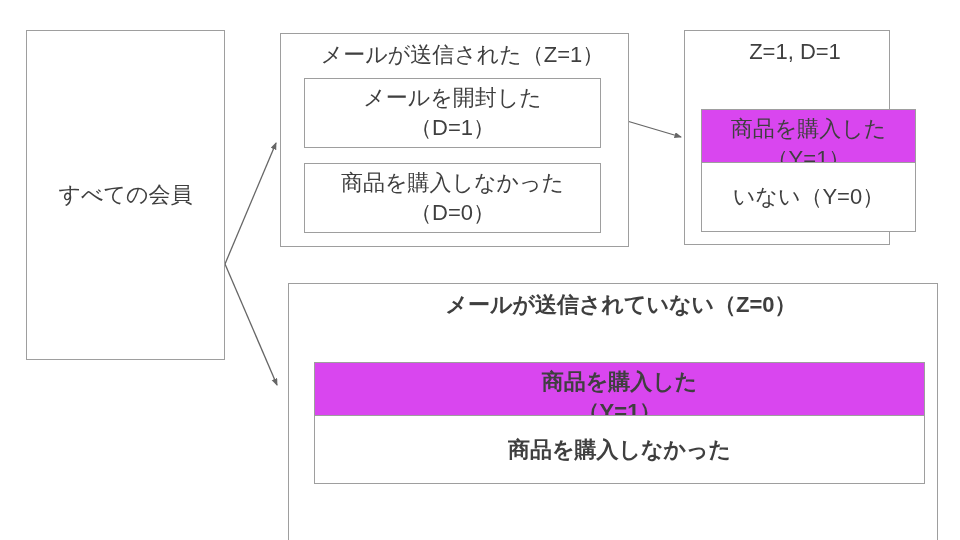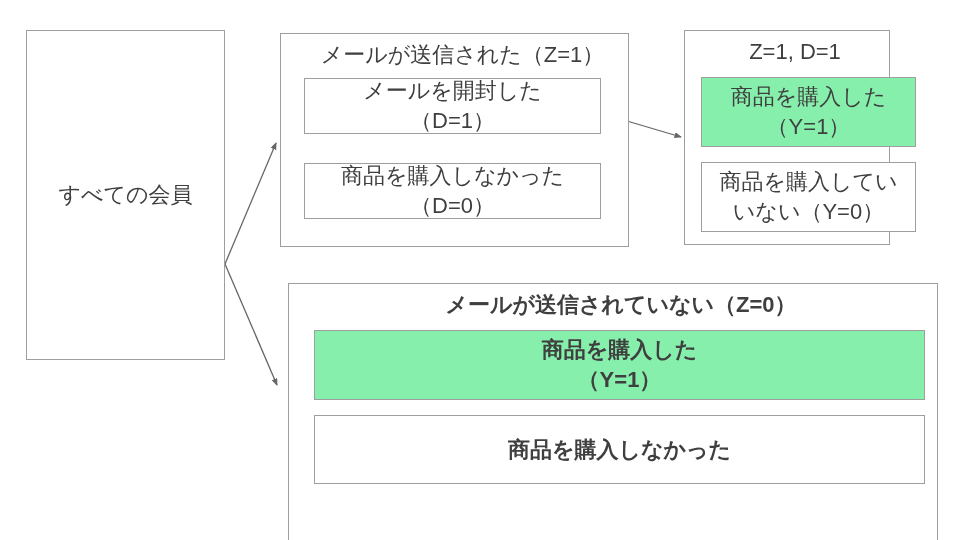--- a/index.html
+++ b/index.html
@@ -67,24 +67,24 @@
     background: #ffffff;
     box-sizing: border-box;
     display: flex;
     flex-direction: column;
     align-items: center;
     justify-content: center;
     text-align: center;
     font-size: 22px;
     line-height: 30px;
   }
-  .leaf.shaded { background: #86efac; }
+  .leaf.shaded { background: #d946ef; margin-top: 32px; }
   .leaf span { display: block; white-space: nowrap; }
 
-  #treated-group .leaf { left: 23px; width: 297px; height: 56px; }
+  #treated-group .leaf { left: 23px; width: 297px; height: 70px; }
   #leaf-opened      { top: 44px; }
   #leaf-not-opened  { top: 129px; }
 
   #compliers-group .leaf { left: 16px; width: 215px; height: 70px; }
   #leaf-zd-purchased     { top: 46px; }
   #leaf-zd-not-purchased { top: 131px; }
 
   #control-group .leaf { left: 25px; width: 611px; }
   #leaf-c-purchased     { top: 46px; height: 70px; }
   #leaf-c-not-purchased { top: 131px; height: 69px; }
@@ -127,21 +127,20 @@
     </div>
   </div>
 
   <div class="box group" id="compliers-group">
     <div class="gtitle">Z=1, D=1</div>
     <div class="leaf shaded" id="leaf-zd-purchased">
       <span>商品を購入した</span>
       <span>（Y=1）</span>
     </div>
     <div class="leaf" id="leaf-zd-not-purchased">
-      <span>商品を購入してい</span>
       <span>いない（Y=0）</span>
     </div>
   </div>
 
   <div class="box group" id="control-group">
     <div class="gtitle">メールが送信されていない（Z=0）</div>
     <div class="leaf shaded" id="leaf-c-purchased">
       <span>商品を購入した</span>
       <span>（Y=1）</span>
     </div>

